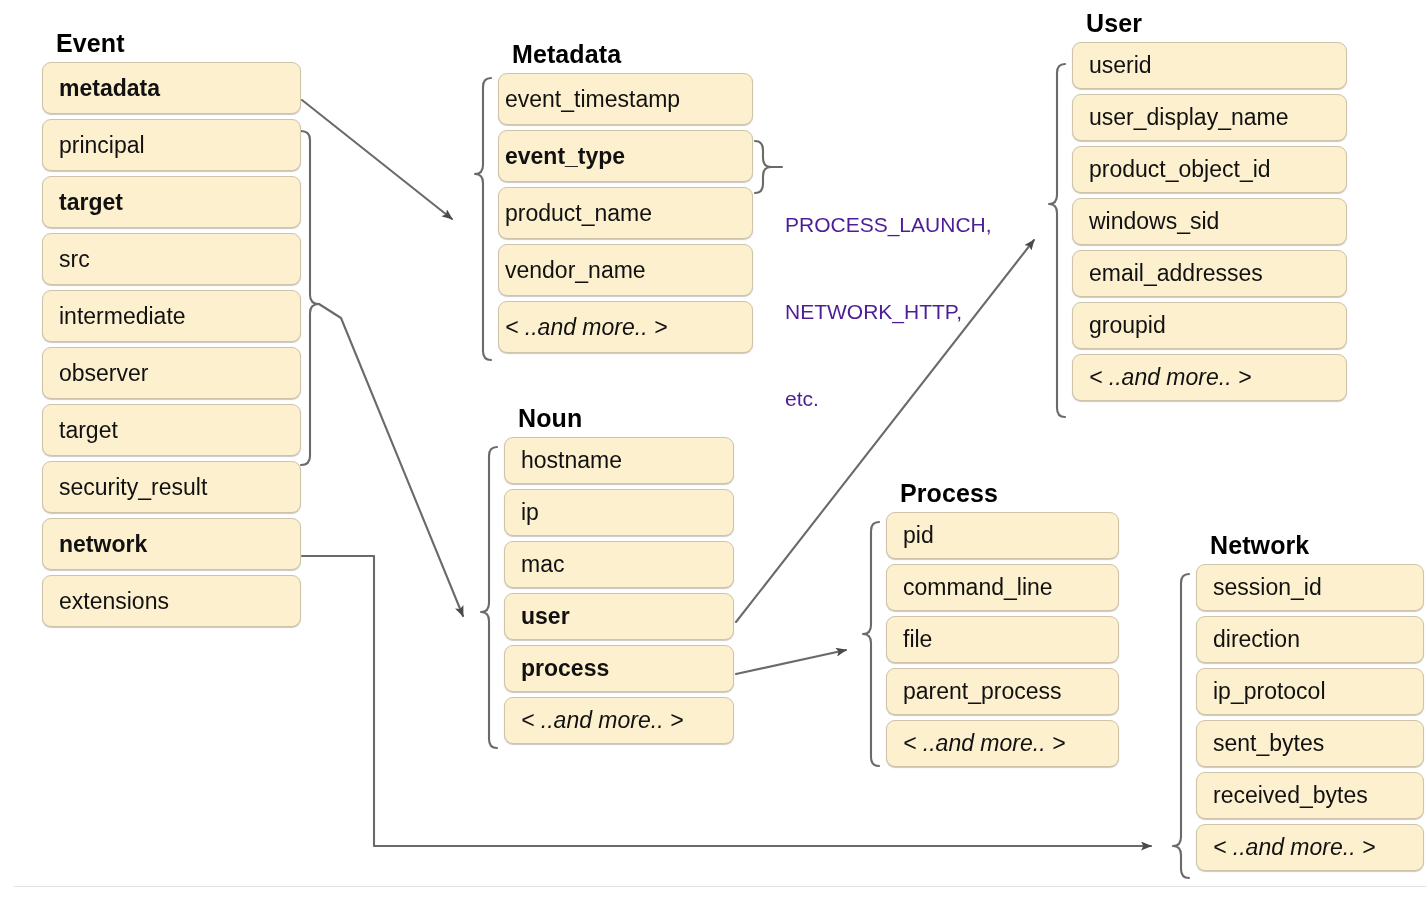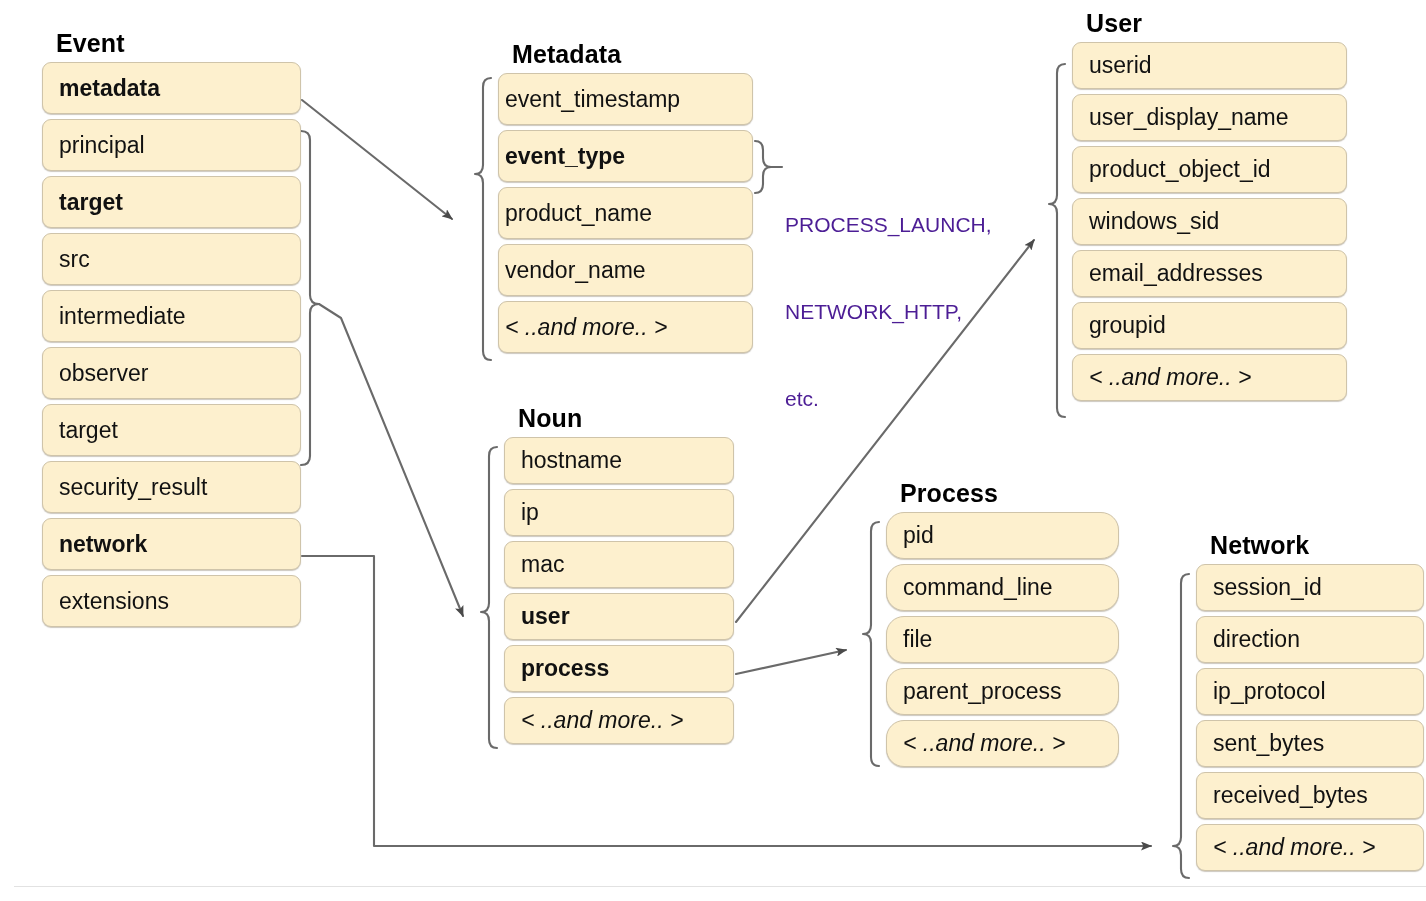--- a/index.html
+++ b/index.html
@@ -84,21 +84,21 @@
   #group-user       { left: 1058px; top: 10px;  }
   #group-user    .field-list { width: 275px; }
   #group-user    .field      { height: 47px; }
 
   #group-noun       { left: 490px;  top: 405px; }
   #group-noun    .field-list { width: 230px; }
   #group-noun    .field      { height: 47px; text-align: center; }
 
   #group-process    { left: 872px;  top: 480px; }
   #group-process .field-list { width: 233px; }
-  #group-process .field      { height: 47px; border-radius: 18px; }
+  #group-process .field      { height: 47px; }
 
   #group-network    { left: 1182px; top: 532px; }
   #group-network .field-list { width: 228px; }
   #group-network .field      { height: 47px; }
 
   .annotation {
     position: absolute;
     left: 771px;
     top: 152px;
     font-size: 21px;

